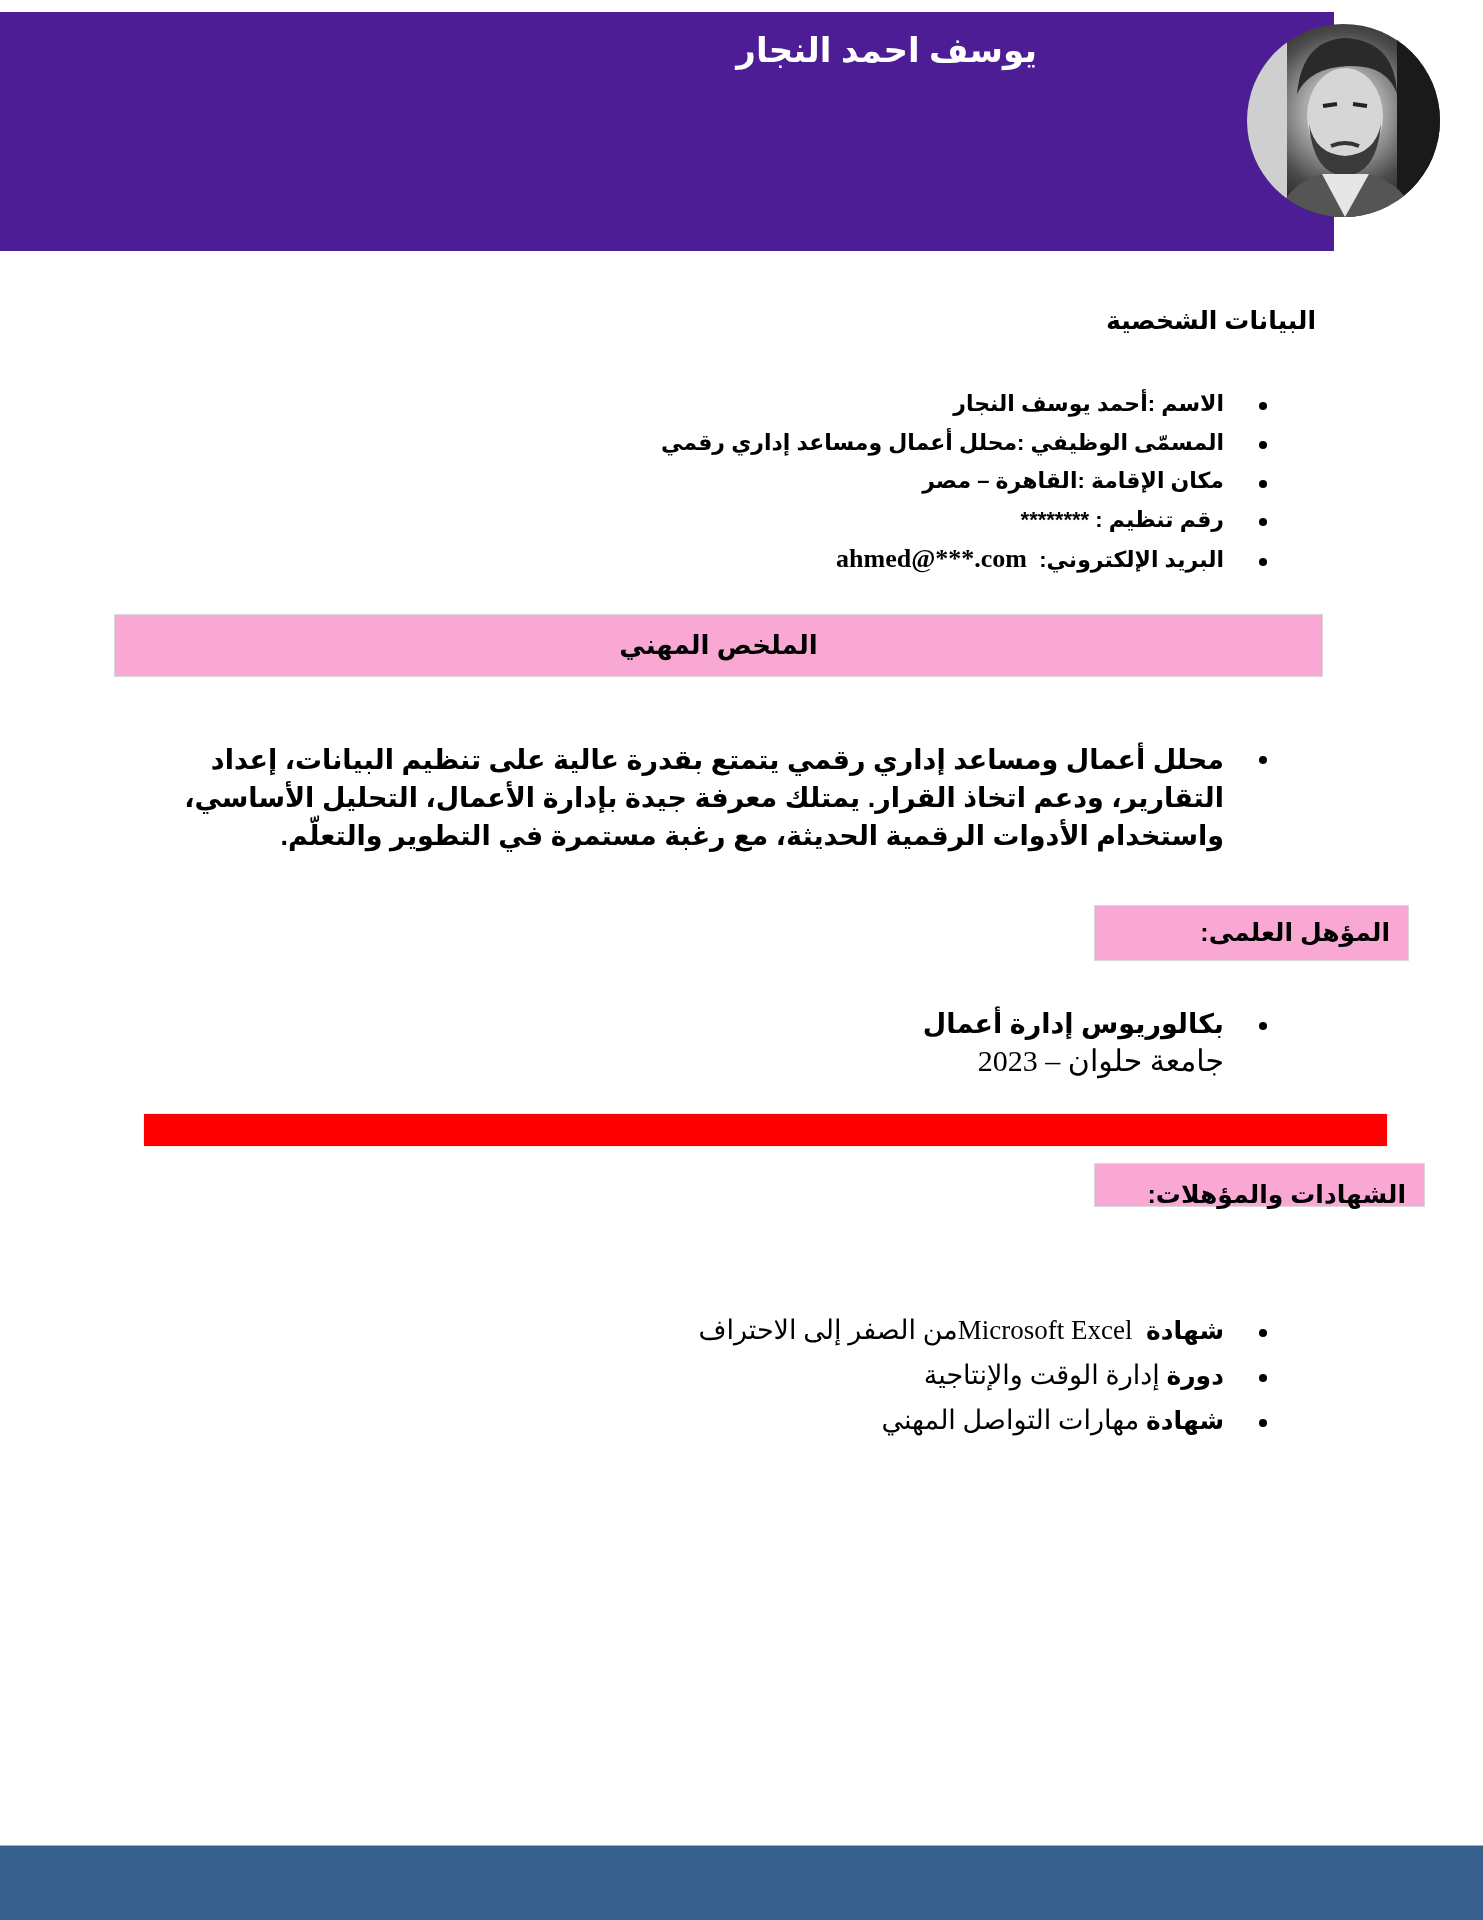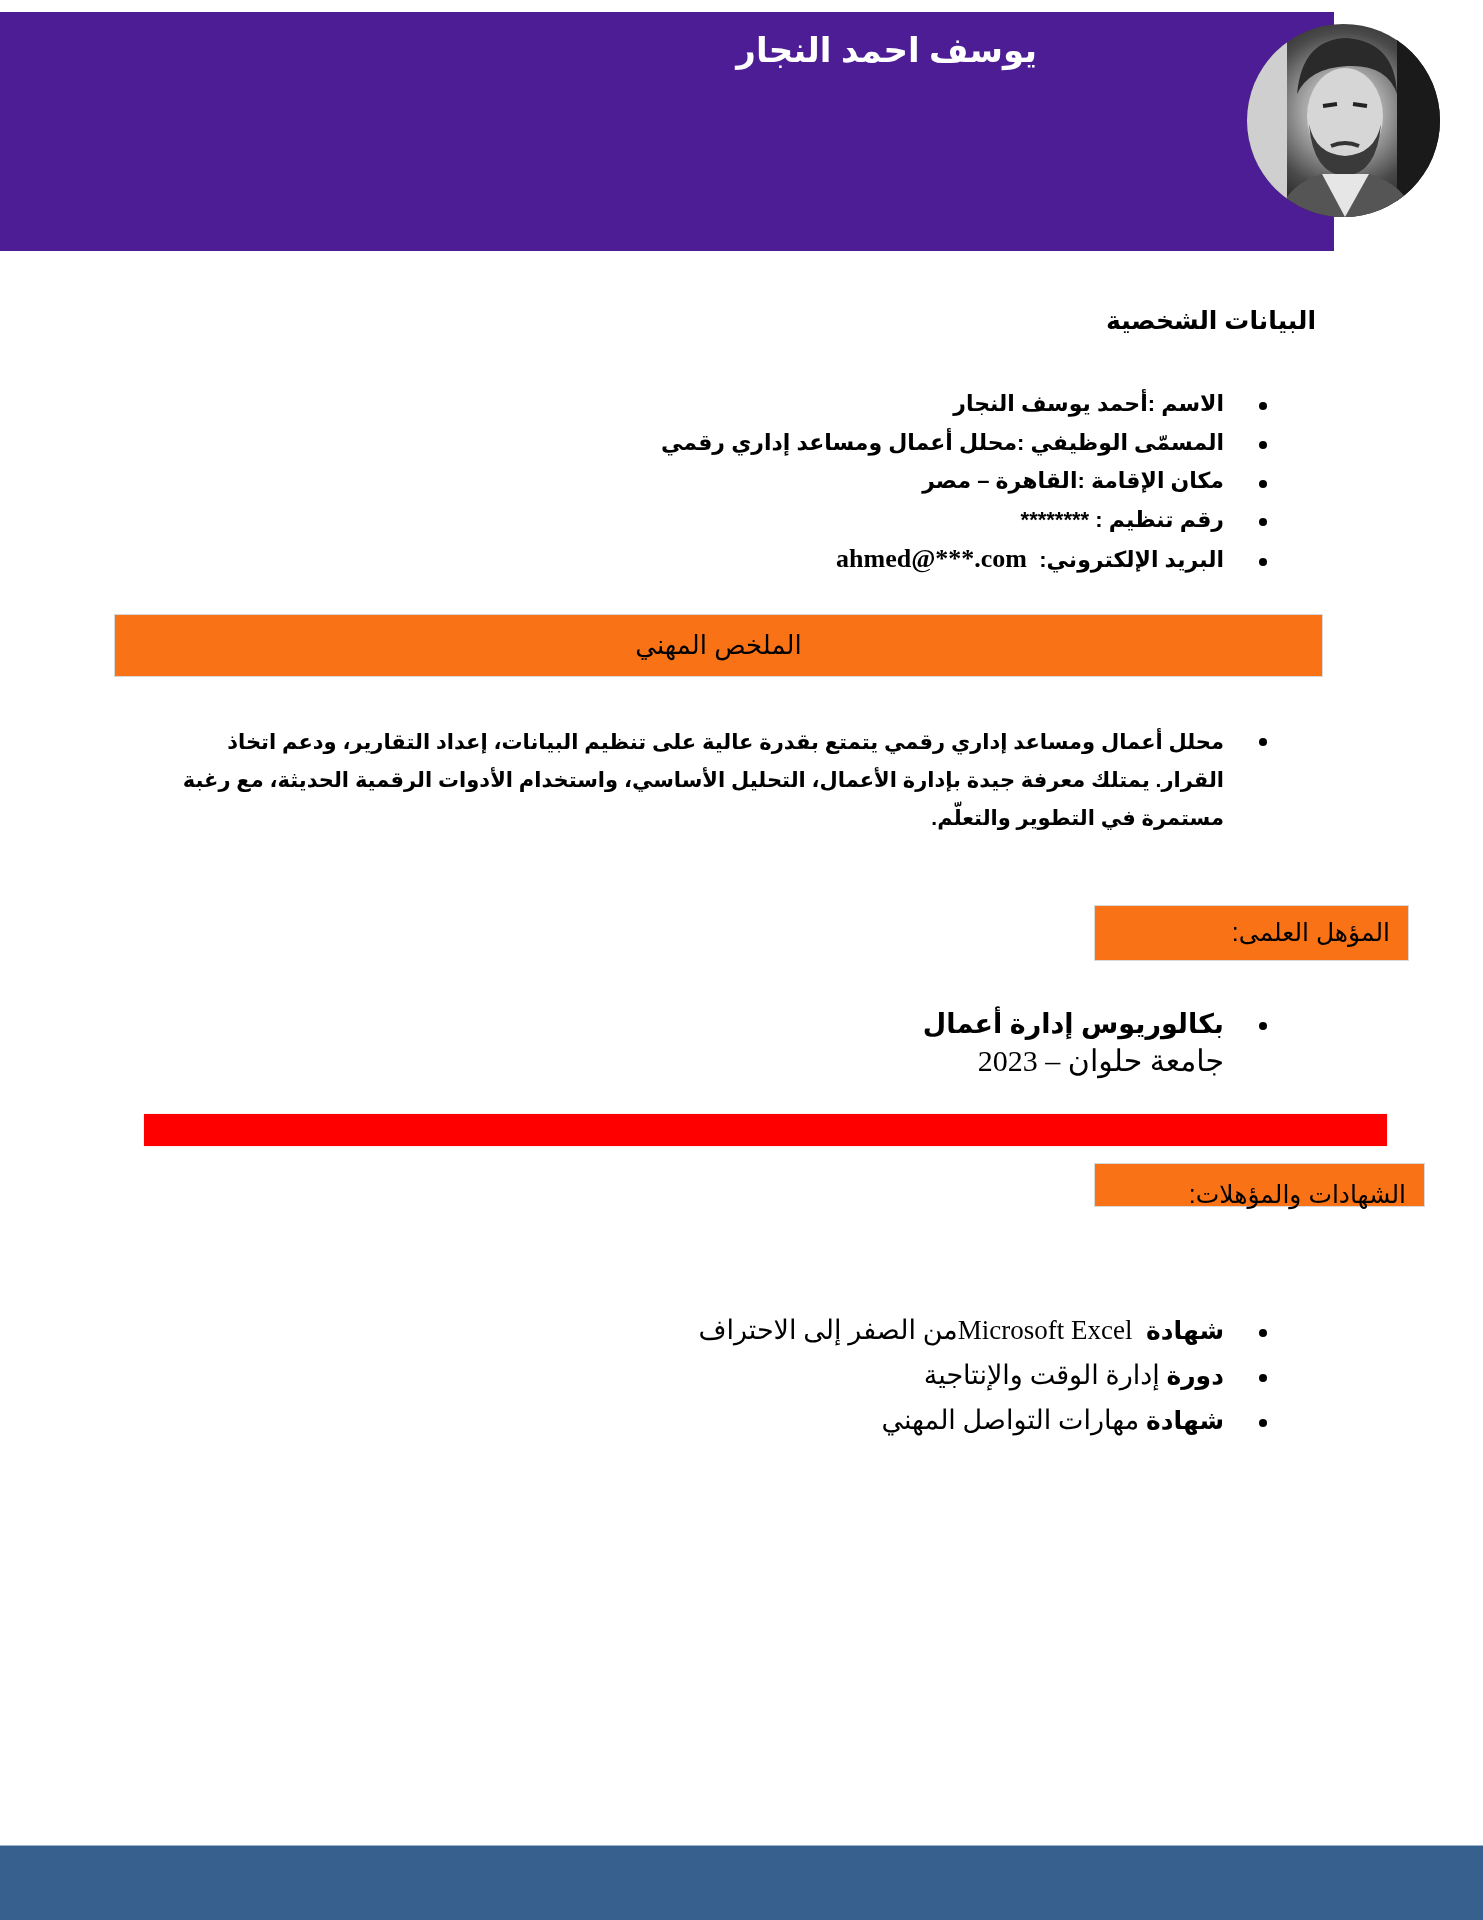--- a/index.html
+++ b/index.html
@@ -82,41 +82,41 @@
     }
     .personal-list .email-val {
       font-family: "Liberation Serif", "DejaVu Serif", serif;
       font-size: 26px;
       direction: ltr;
       unicode-bidi: isolate;
     }
 
     .bar-box {
       position: absolute;
-      background: #f97316;
+      background: #f9a8d4;
       border: 1px solid #d9d9d9;
       box-sizing: border-box;
       direction: rtl;
-      font-weight: normal;
+      font-weight: bold;
     }
     .summary-box {
       left: 114px; top: 614px;
       width: 1209px; height: 63px;
       text-align: center;
       font-size: 26px;
       line-height: 60px;
     }
     .summary-text {
       position: absolute;
       right: 259px;
-      top: 723px;
+      top: 741px;
       width: 1050px;
       direction: rtl;
       font-weight: bold;
-      font-size: 21px;
+      font-size: 27px;
       line-height: 38px;
     }
     .summary-text .bullet {
       position: absolute;
       right: -43px;
       top: 15px;
       width: 8px; height: 8px;
       border-radius: 50%;
       background: #000;
     }

